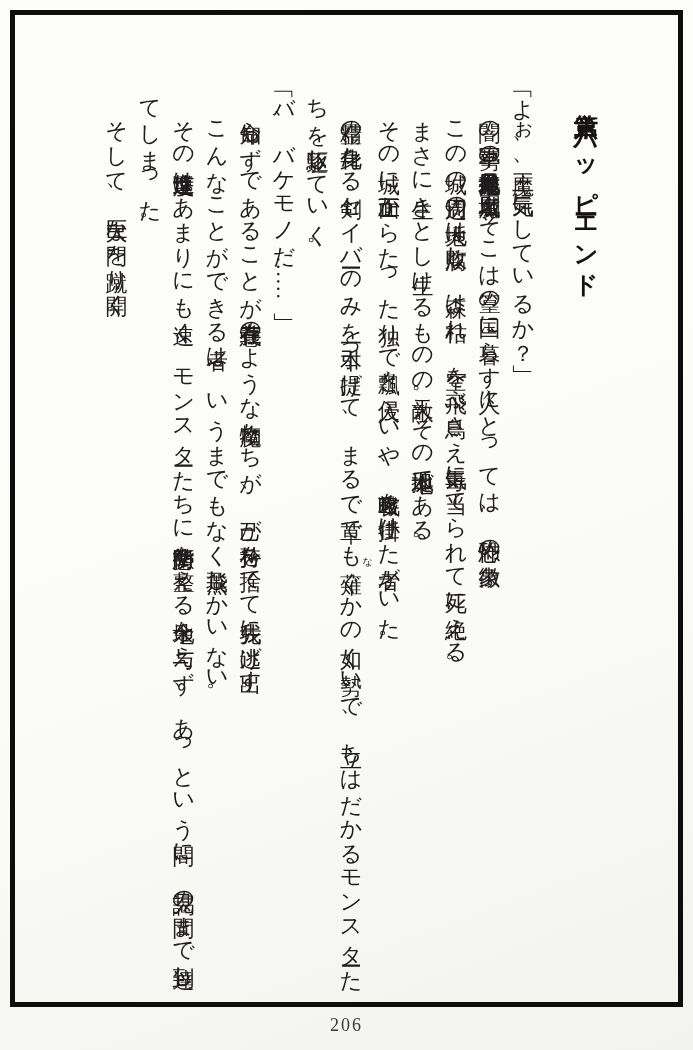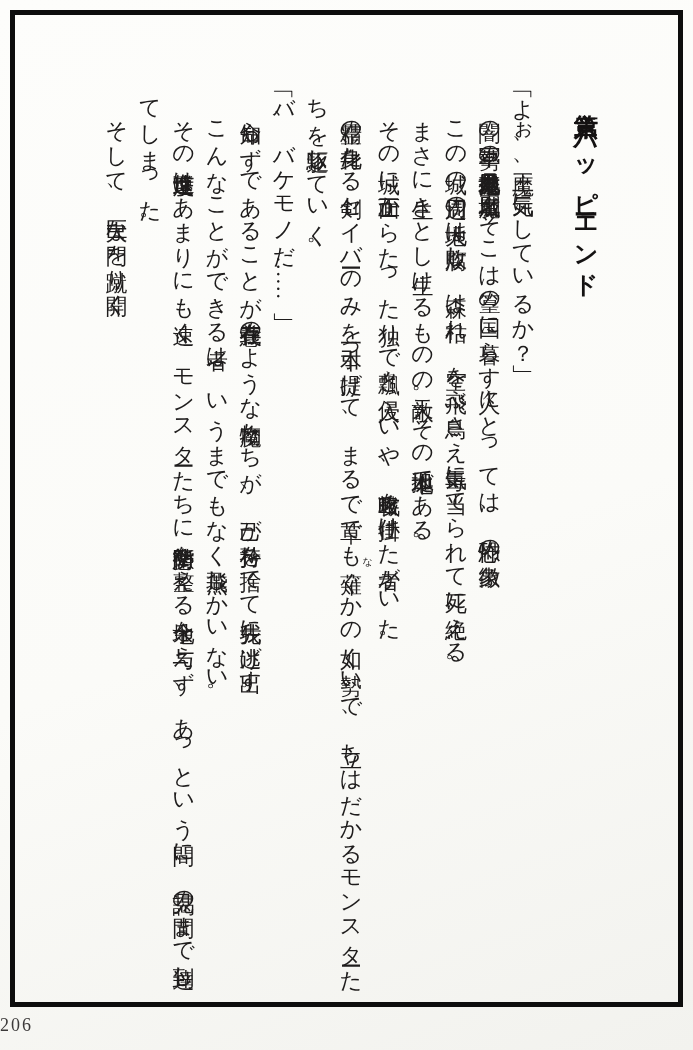--- a/index.html
+++ b/index.html
@@ -38,21 +38,21 @@
   p.narrative { text-indent: 1em; }
   p.dialogue  { text-indent: 0; }
   ruby > rt {
     font-size: 10px;
     color: #2a2828;
   }
   .page-number {
     position: absolute;
     bottom: 14px;
     left: 0; right: 0;
-    text-align: left;
+    text-align: center;
     font-size: 18px;
     letter-spacing: 2px;
     color: #3c3a3a;
     margin-top: 36px;
   }
 </style>
 </head>
 <body>
 
 <div class="page">

